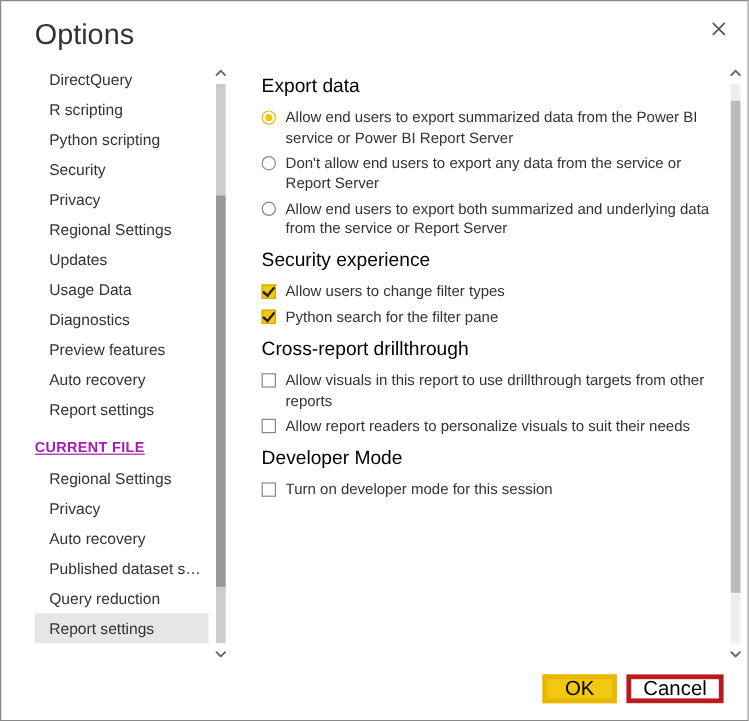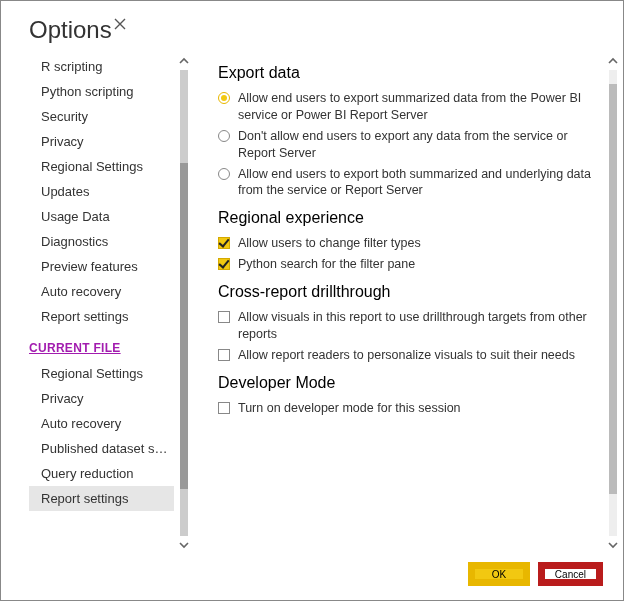--- a/index.html
+++ b/index.html
@@ -1,18 +1,18 @@
 <!DOCTYPE html>
 <html><head>
 <meta charset="utf-8">
 <style>
   * { box-sizing: border-box; margin: 0; padding: 0; }
   html, body { width: 624px; height: 601px; font-family: "Segoe UI", Arial, sans-serif; font-size: 13px; color: #333; background: #fff; }
   .dialog { width: 624px; height: 601px; border: 1px solid #888; background: #fff; display: flex; flex-direction: column; }
-  .dialog-header { display: flex; align-items: flex-start; padding: 15px 16px 0 28px; }
+  .dialog-header { display: flex; justify-content: space-between; align-items: flex-start; padding: 15px 16px 0 28px; }
   .dialog-title { font-size: 24px; font-weight: 300; color: #333; }
   .close-icon { width: 16px; height: 16px; cursor: pointer; color: #444; display: flex; align-items: center; justify-content: center; }
   .body { flex: 1; display: flex; padding: 10px 0 0 28px; min-height: 0; }
   .sidebar { width: 145px; display: flex; flex-direction: column; overflow: hidden; }
   .sidebar-list { flex: 1; overflow-y: auto; }
   .sidebar-item { padding: 5px 0 5px 12px; font-size: 13px; color: #333; cursor: pointer; white-space: nowrap; overflow: hidden; text-overflow: ellipsis; }
   .sidebar-item.selected { background: #e6e6e6; }
   .sidebar-heading { padding: 12px 0 6px 0; font-size: 12px; font-weight: 600; color: #a21caf; letter-spacing: 0.3px; text-decoration: underline; }
   .sb-scroll { width: 20px; display: flex; flex-direction: column; align-items: center; }
   .sb-scroll .chev { width: 14px; height: 14px; display: flex; align-items: center; justify-content: center; cursor: pointer; color: #666; }
@@ -27,41 +27,42 @@
   .radio.checked::after { content: ""; position: absolute; top: 2px; left: 2px; width: 6px; height: 6px; background: #f2c811; border-radius: 50%; }
   .check { width: 12px; height: 12px; border: 1px solid #888; flex-shrink: 0; margin-top: 2px; position: relative; background: #fff; }
   .check.checked { background: #f2c811; border-color: #d4a900; }
   .check.checked::after { content: ""; position: absolute; left: 2px; top: -1px; width: 4px; height: 8px; border: solid #222; border-width: 0 2px 2px 0; transform: rotate(40deg); }
   .ct-scroll { width: 20px; display: flex; flex-direction: column; align-items: center; }
   .ct-scroll .chev { width: 14px; height: 14px; display: flex; align-items: center; justify-content: center; cursor: pointer; color: #666; }
   .ct-scroll .track { flex: 1; width: 8px; background: #eee; margin: 2px 0; position: relative; }
   .ct-scroll .track .thumb { position: absolute; left: 0; right: 0; top: 3%; height: 88%; background: #bbb; }
   .highlight-box { border: 2px solid #d92424; padding: 4px 6px 6px 6px; margin: 4px 0 0 -6px; }
   .footer { display: flex; justify-content: flex-end; gap: 8px; padding: 10px 20px 14px 0; }
-  .btn { min-width: 62px; height: 24px; font-size: 10px; border: 7px solid #b91c1c; background: #fff; cursor: pointer; display: inline-flex; align-items: center; justify-content: center; padding: 0 10px; }
+  .btn { min-width: 62px; height: 24px; font-size: 17px; border: 4px solid #b91c1c; background: #fff; cursor: pointer; display: inline-flex; align-items: center; justify-content: center; padding: 0 10px; }
   .btn.primary { background: #f2c811; border-color: #e8b700; font-weight: 500; }
   svg { display: block; }
   .opt-text { flex: 1; }
 </style>
 </head>
 <body>
 
 <div class="dialog">
   <div class="dialog-header">
     <div class="dialog-title">Options</div>
     <div class="close-icon">
       <svg width="12" height="12" viewBox="0 0 12 12">
           <path d="M1 1 L11 11 M11 1 L1 11" stroke="#555" stroke-width="1.4"></path>
         </svg>
     </div>
   </div>
 
   <div class="body">
     <div class="sidebar">
       <div class="sidebar-list">
+        <div class="sidebar-item">DirectQuery</div>
         <div class="sidebar-item">R scripting</div>
         <div class="sidebar-item">Python scripting</div>
         <div class="sidebar-item">Security</div>
         <div class="sidebar-item">Privacy</div>
         <div class="sidebar-item">Regional Settings</div>
         <div class="sidebar-item">Updates</div>
         <div class="sidebar-item">Usage Data</div>
         <div class="sidebar-item">Diagnostics</div>
         <div class="sidebar-item">Preview features</div>
         <div class="sidebar-item">Auto recovery</div>
@@ -102,21 +103,21 @@
         </div>
         <div class="radio-row">
           <div class="radio"></div>
           <div class="opt-text">Don't allow end users to export any data from the service or Report Server</div>
         </div>
         <div class="radio-row">
           <div class="radio"></div>
           <div class="opt-text">Allow end users to export both summarized and underlying data from the service or Report Server</div>
         </div>
 
-        <div class="section-title">Regional experience</div>
+        <div class="section-title">Security experience</div>
         <div class="check-row">
           <div class="check checked"></div>
           <div class="opt-text">Allow users to change filter types</div>
         </div>
         <div class="check-row">
           <div class="check checked"></div>
           <div class="opt-text">Python search for the filter pane</div>
         </div>
 
         <div class="section-title">Cross-report drillthrough</div>

